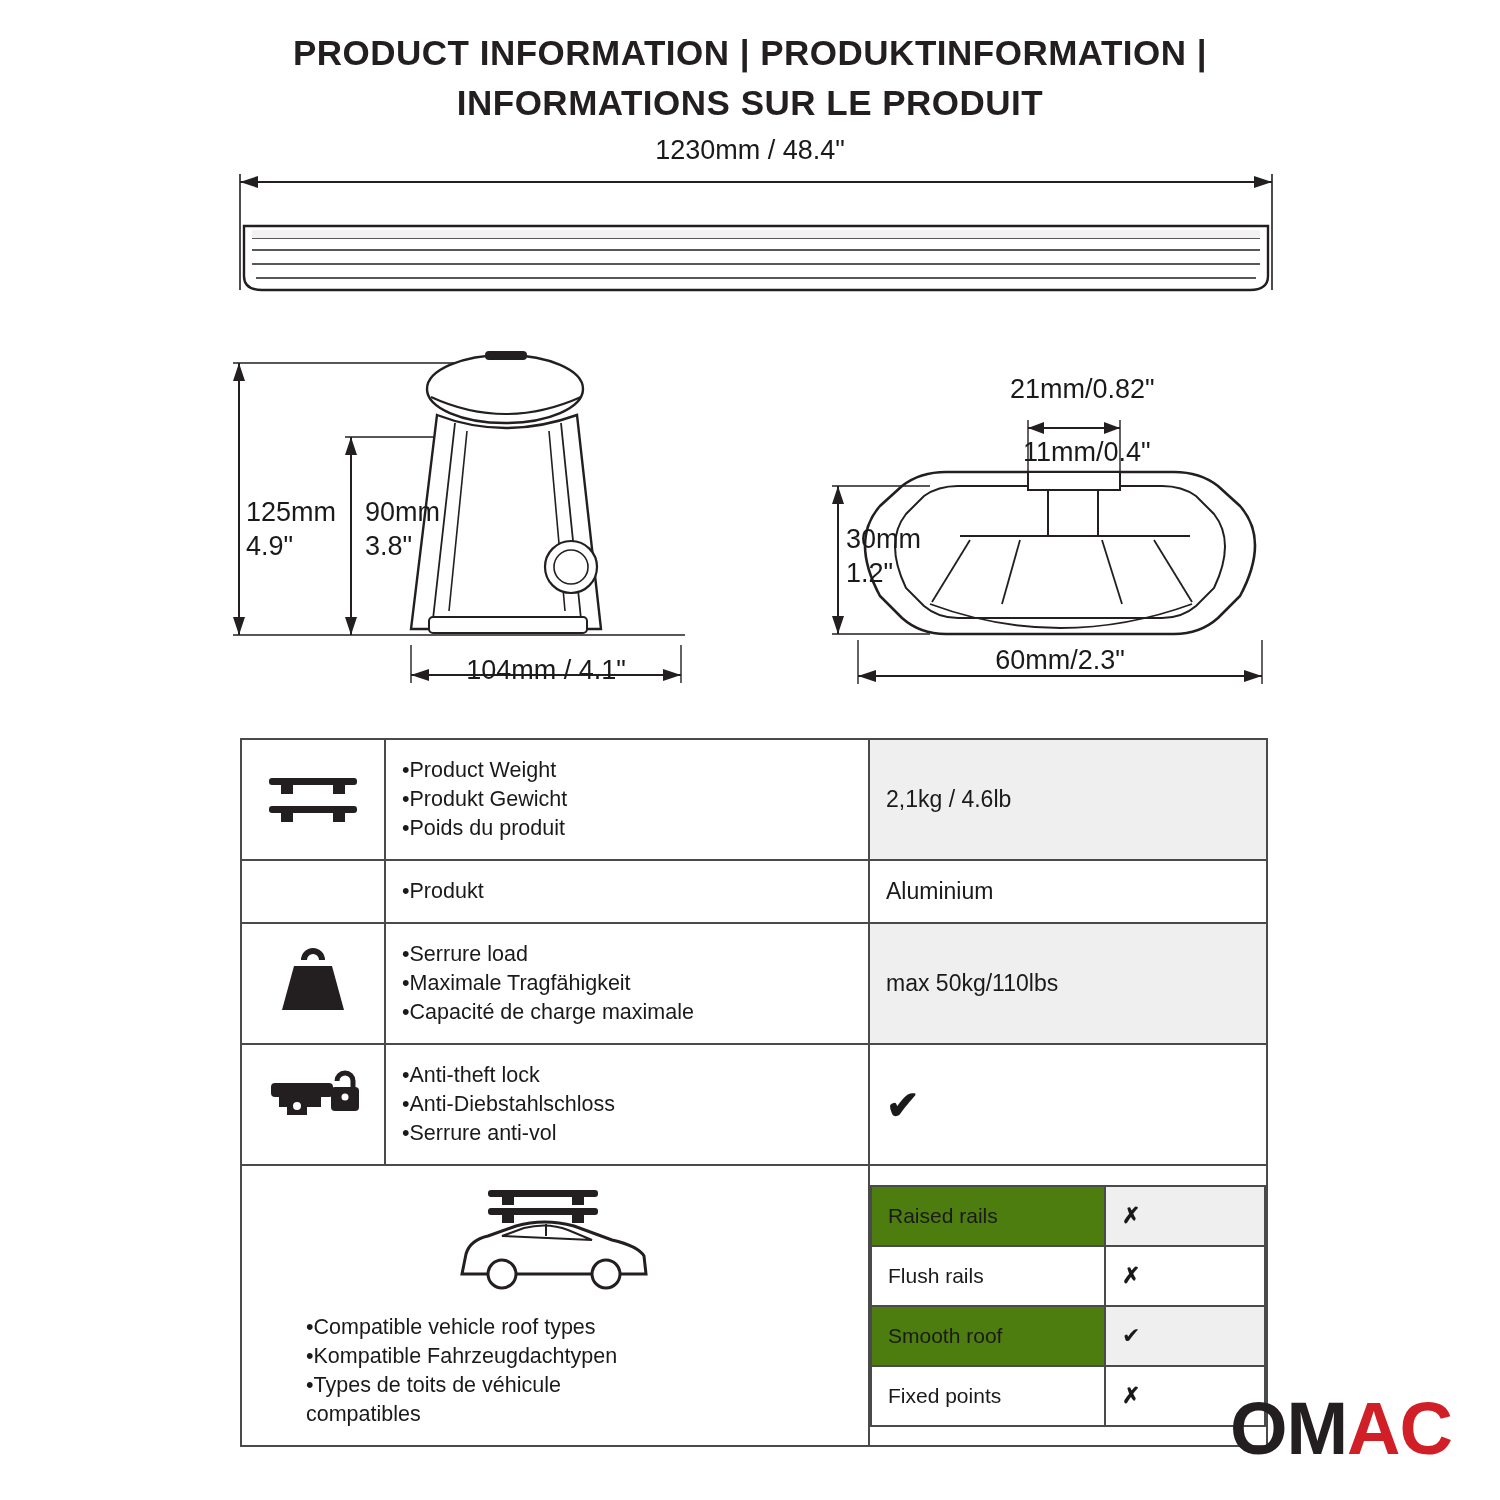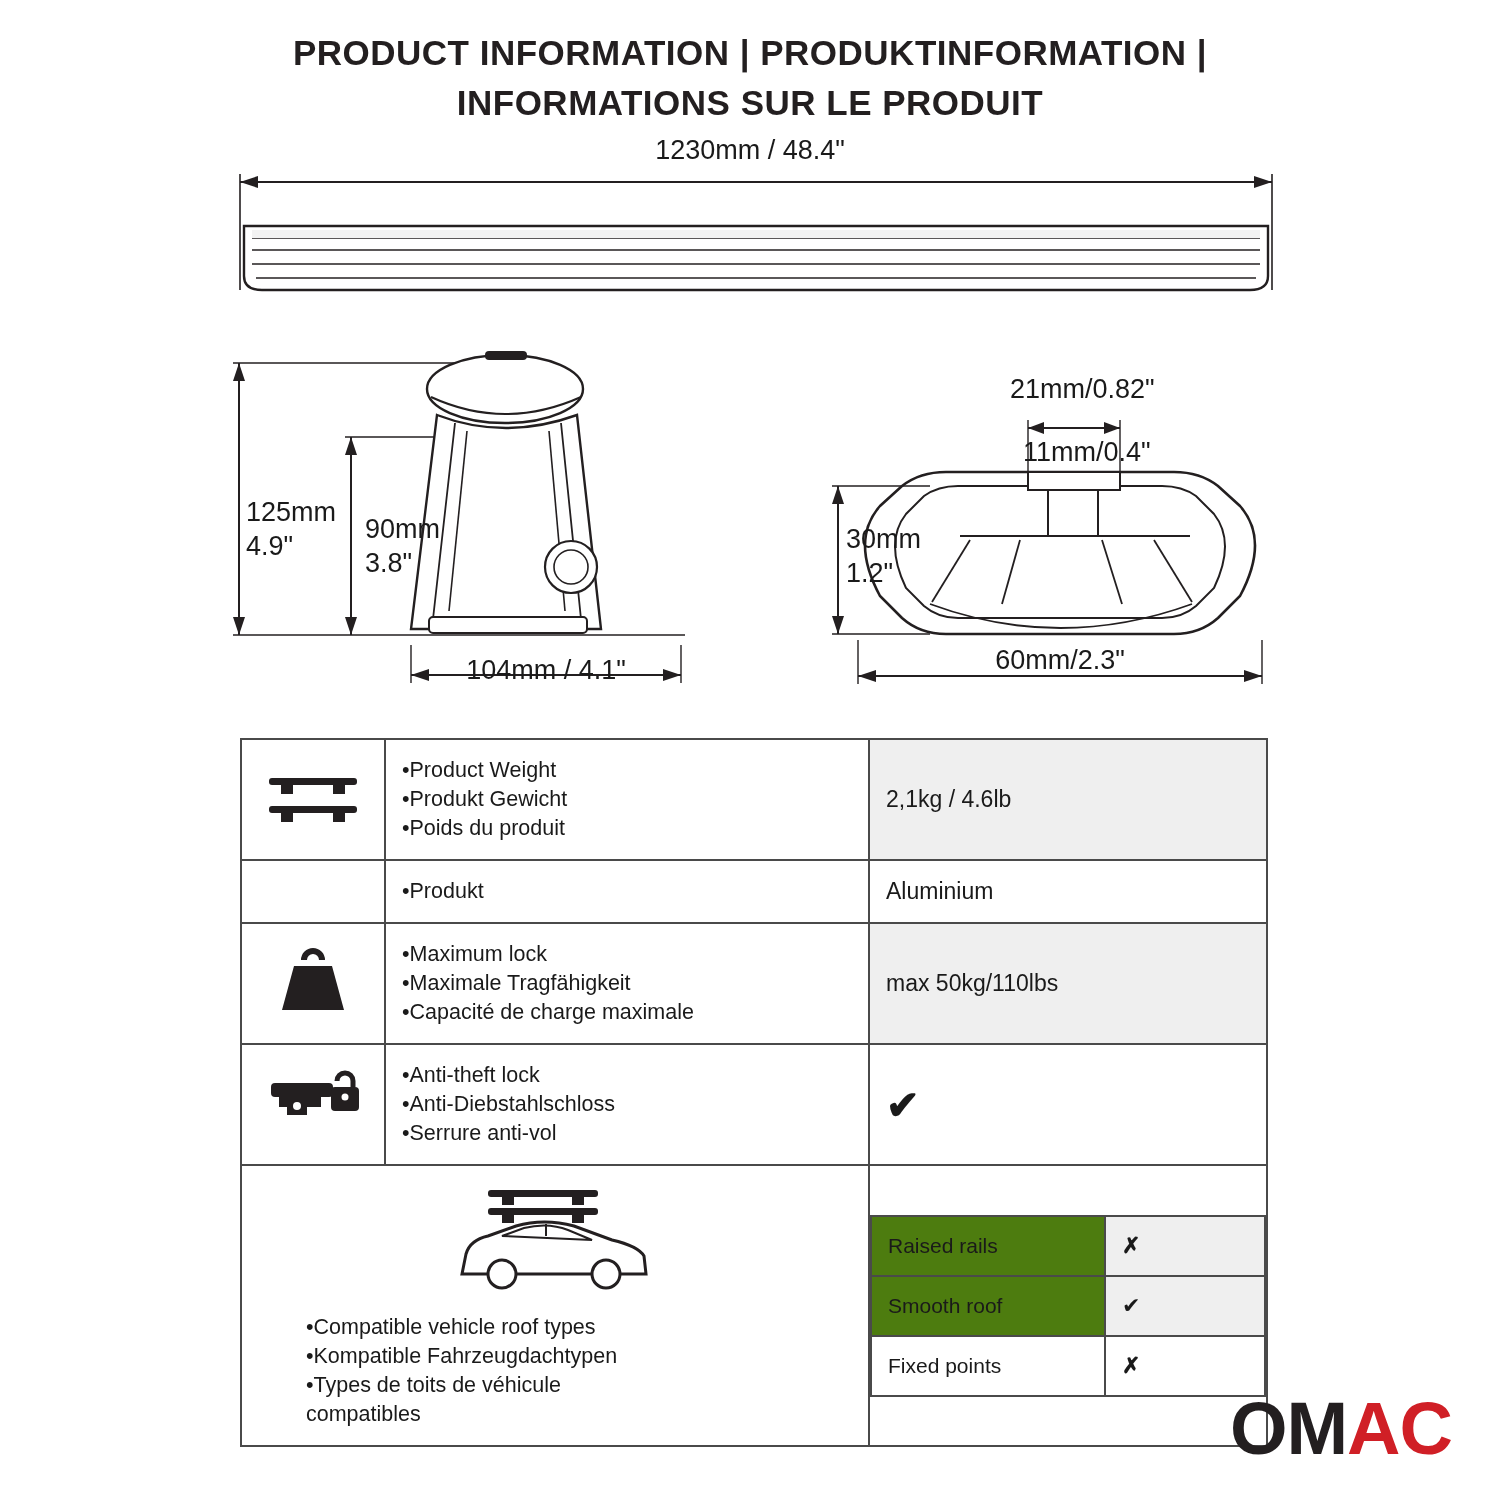--- a/index.html
+++ b/index.html
@@ -200,21 +200,21 @@
   <line x1="196" y1="300" x2="196" y2="338" stroke="#231f20" stroke-width="1.4"></line>
   <line x1="466" y1="300" x2="466" y2="338" stroke="#231f20" stroke-width="1.4"></line>
   <line x1="196" y1="330" x2="466" y2="330" stroke="#231f20" stroke-width="2"></line>
   <polygon points="196,330 214,324 214,336" fill="#231f20"></polygon>
   <polygon points="466,330 448,324 448,336" fill="#231f20"></polygon>
 </svg>
 <div class="dia" style="left:238px; top:495px; width:120px; text-align:left; font-size:27px; line-height:34px;padding-left:8px;">
   <span>125mm</span><br>
   <span>4.9"</span>
 </div>
-<div class="dia" style="left:365px; top:512px; width:120px; text-align:left; font-size:27px; line-height:34px;">
+<div class="dia" style="left:365px; top:495px; width:120px; text-align:left; font-size:27px; line-height:34px;">
   <span>90mm</span><br>
   <span>3.8"</span>
 </div>
 <div class="dia" style="left:411px; top:655px; width:270px; text-align:center; font-size:27px;">104mm / 4.1"</div>
 
 <svg class="dia" style="left:810px; top:390px;" width="500" height="320" viewBox="0 0 500 320">
 
   <line x1="218" y1="38" x2="310" y2="38" stroke="#231f20" stroke-width="2"></line>
   <polygon points="218,38 234,32 234,44" fill="#231f20"></polygon>
   <polygon points="310,38 294,32 294,44" fill="#231f20"></polygon>
@@ -289,21 +289,21 @@
     </tr>
 
     <tr>
       <td class="cell-icon">
         <svg width="78" height="74" viewBox="0 0 78 74">
           <path d="M30,16 a9,9 0 0 1 18,0" fill="none" stroke="#231f20" stroke-width="6"></path>
           <path d="M20,22 L58,22 L70,66 L8,66 Z" fill="#231f20"></path>
         </svg>
       </td>
       <td class="cell-label label-col">
-        <span class="rowline">•Maximum lock</span>
+        <span class="rowline">•Serrure load</span>
         <span class="rowline">•Maximale Tragfähigkeit</span>
         <span class="rowline">•Capacité de charge maximale</span>
       </td>
       <td class="cell-value" colspan="2">max 50kg/110lbs</td>
     </tr>
 
     <tr>
       <td class="cell-icon">
         <svg width="100" height="78" viewBox="0 0 100 78">
           <rect x="8" y="20" width="62" height="14" rx="4" fill="#231f20"></rect>
@@ -344,20 +344,24 @@
           <span class="rowline">compatibles</span>
         </div>
       </td>
       <td class="nested-holder" colspan="2">
         <table class="nested">
           <tbody>
             <tr>
               <td class="sub-name">Raised rails</td>
               <td class="sub-mark cross">✗</td>
             </tr>
+            <tr class="sub-row-alt">
+              <td class="sub-name">Flush rails</td>
+              <td class="sub-mark cross">✗</td>
+            </tr>
             <tr>
               <td class="sub-name">Smooth roof</td>
               <td class="sub-mark">✔</td>
             </tr>
             <tr class="sub-row-alt">
               <td class="sub-name">Fixed points</td>
               <td class="sub-mark cross">✗</td>
             </tr>
           </tbody>
         </table>

